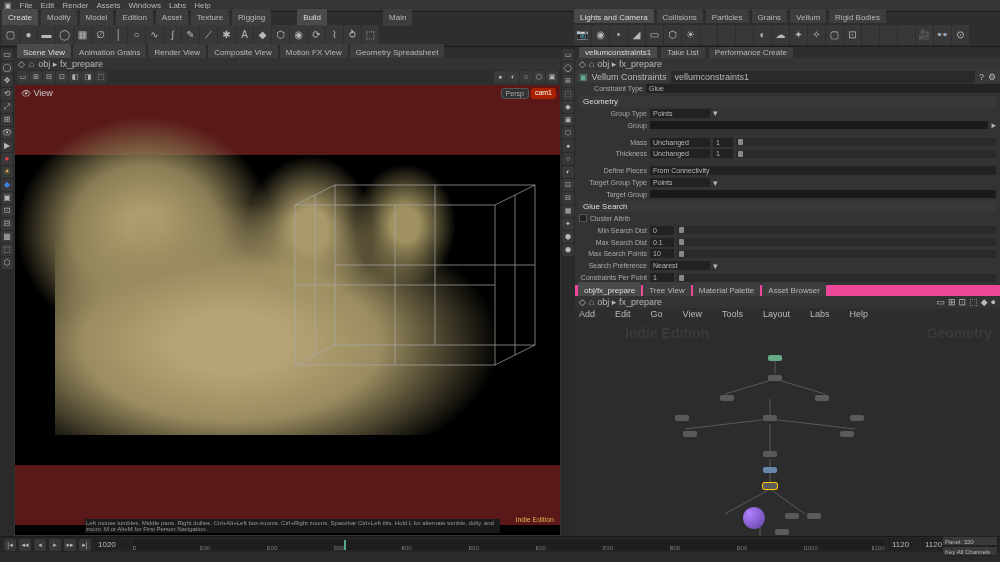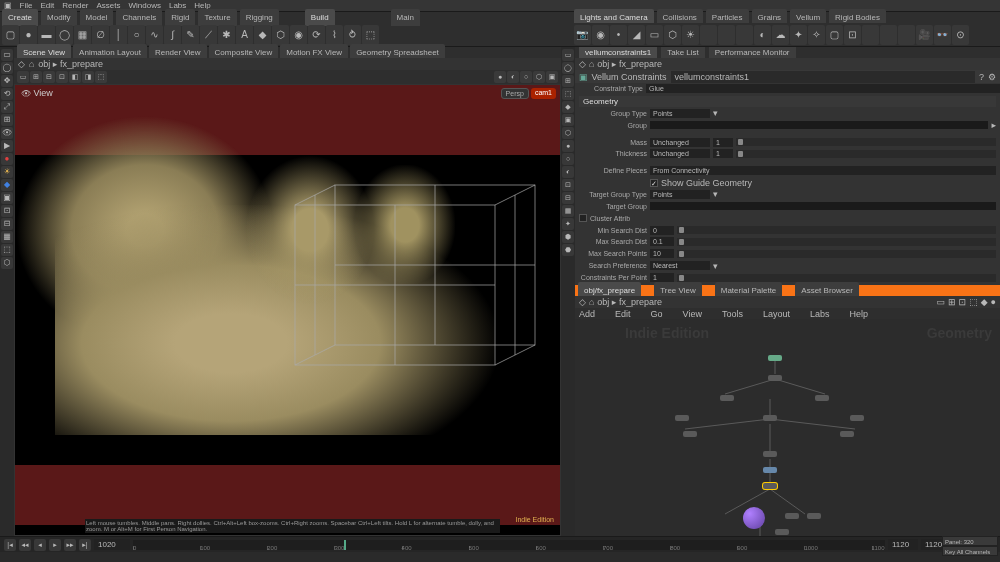--- a/index.html
+++ b/index.html
@@ -46,21 +46,21 @@
 .param-section { background:#383838; padding:1px 4px; font-size:8px; color:#ddd; }
 .param-row { display:flex; align-items:center; gap:3px; height:11px; }
 .param-label { width:68px; text-align:right; font-size:7px; color:#aaa; }
 .param-input { background:#222; padding:1px 3px; font-size:7px; flex:0 0 60px; }
 .param-wide { flex:1; background:#1a1a1a; height:8px; }
 .slider { flex:1; height:8px; background:#2a2a2a; position:relative; }
 .slider::after { content:""; position:absolute; left:2px; top:1px; width:5px; height:6px; background:#888; border-radius:1px; }
 .cb { width:8px; height:8px; background:#222; border:1px solid #555; }
 .cb.checked::after { content:"✓"; font-size:7px; color:#ddd; position:relative; top:-2px; }
 .network-area { flex:1; display:flex; flex-direction:column; background:#2a2a2a; }
-.net-tabs { height:11px; background:#f97316; gap:13px; padding:0 3px; }
+.net-tabs { height:11px; background:#ec4899; gap:2px; padding:0 3px; }
 .net-path { height:12px; background:#333; padding:0 4px; gap:3px; font-size:8px; }
 .net-menu { height:11px; background:#2e2e2e; gap:20px; padding:0 4px; font-size:8px; }
 .network { flex:1; background:#2c2c2c; position:relative; overflow:hidden; }
 .watermark { position:absolute; top:6px; font-size:14px; color:#3a3a3a; font-weight:bold; }
 .node { position:absolute; width:14px; height:6px; background:#5a5a5a; border-radius:2px; }
 .node.sel { box-shadow:0 0 0 1px #ffcc00; }
 .node-big { position:absolute; width:22px; height:22px; border-radius:50%; }
 .timeline { height:16px; background:#252525; padding:0 4px; gap:3px; border-top:1px solid #1a1a1a; }
 .tl-btn { width:12px; height:12px; background:#383838; border-radius:2px; font-size:7px; text-align:center; line-height:12px; }
 .tl-frame { background:#222; padding:1px 4px; font-size:8px; width:36px; }
@@ -85,22 +85,22 @@
   <span>Windows</span>
   <span>Labs</span>
   <span>Help</span>
   <span style="flex:1"></span>
 </div>
 
 <div class="row tab-header">
   <div class="tab active">Create</div>
   <div class="tab">Modify</div>
   <div class="tab">Model</div>
-  <div class="tab">Channels</div>
-  <div class="tab">Rigid</div>
+  <div class="tab">Edition</div>
+  <div class="tab">Asset</div>
   <div class="tab">Texture</div>
   <div class="tab">Rigging</div>
   <span style="flex:0 0 20px"></span>
   <div class="tab active">Build</div>
   <span style="flex:0 0 50px"></span>
   <div class="tab">Main</div>
 </div>
 
 <div class="row shelf" id="shelf-left">
     <div class="shelf-item">▢</div>
@@ -144,21 +144,21 @@
     <div>⊡</div>
     <div>⊟</div>
     <div>▦</div>
     <div>⬚</div>
     <div>⬡</div>
   </div>
 
   <div class="viewport-area">
     <div class="row vp-tabs">
       <div class="tab active">Scene View</div>
-      <div class="tab">Animation Layout</div>
+      <div class="tab">Animation Grains</div>
       <div class="tab">Render View</div>
       <div class="tab">Composite View</div>
       <div class="tab">Motion FX View</div>
       <div class="tab">Geometry Spreadsheet</div>
     </div>
     <div class="row vp-path">
       <span>◇</span>
       <span>⌂</span>
       <span>obj ▸ fx_prepare</span>
     </div>
@@ -233,21 +233,21 @@
     <div>⬢</div>
       <div>⬣</div>
   </div>
 
   <div class="right-panel">
 
     <div class="params">
       <div class="row param-header">
         <div class="tab active">vellumconstraints1</div>
         <div class="tab">Take List</div>
-        <div class="tab">Performance Monitor</div>
+        <div class="tab">Performance Create</div>
       </div>
       <div class="row param-path">
         <span>◇</span>
         <span>⌂</span>
         <span>obj ▸ fx_prepare</span>
       </div>
       <div class="row node-title">
         <span style="color:#6a9">▣</span>
         <span>Vellum Constraints</span>
         <span class="node-name">vellumconstraints1</span>
@@ -281,36 +281,32 @@
             <div class="param-label">Thickness</div>
             <div class="param-input">Unchanged</div>
             <div class="param-input" style="flex:0 0 20px">1</div>
             <div class="slider"></div>
           </div>
         <div style="height:4px"></div>
         <div class="param-row">
             <div class="param-label">Define Pieces</div>
             <div class="param-input" style="flex:1">From Connectivity</div>
           </div>
-        <div class="param-row">
-            <div class="param-label"></div>
-            <div class="cb checked"></div>
-            <span>Show Guide Geometry</span>
-          </div>
 
         <div class="param-row">
             <div class="param-label">Target Group Type</div>
             <div class="param-input">Points</div>
             <span>▾</span>
           </div>
         <div class="param-row">
             <div class="param-label">Target Group</div>
             <div class="param-wide"></div>
           </div>
 
+        <div class="param-section">Glue Search</div>
         <div class="param-row">
             <div class="cb"></div>
             <div class="param-label" style="text-align:left">Cluster Attrib</div>
           </div>
         <div class="param-row">
             <div class="param-label">Min Search Dist</div>
             <div class="param-input" style="flex:0 0 24px">0</div>
             <div class="slider"></div>
           </div>
         <div class="param-row">

